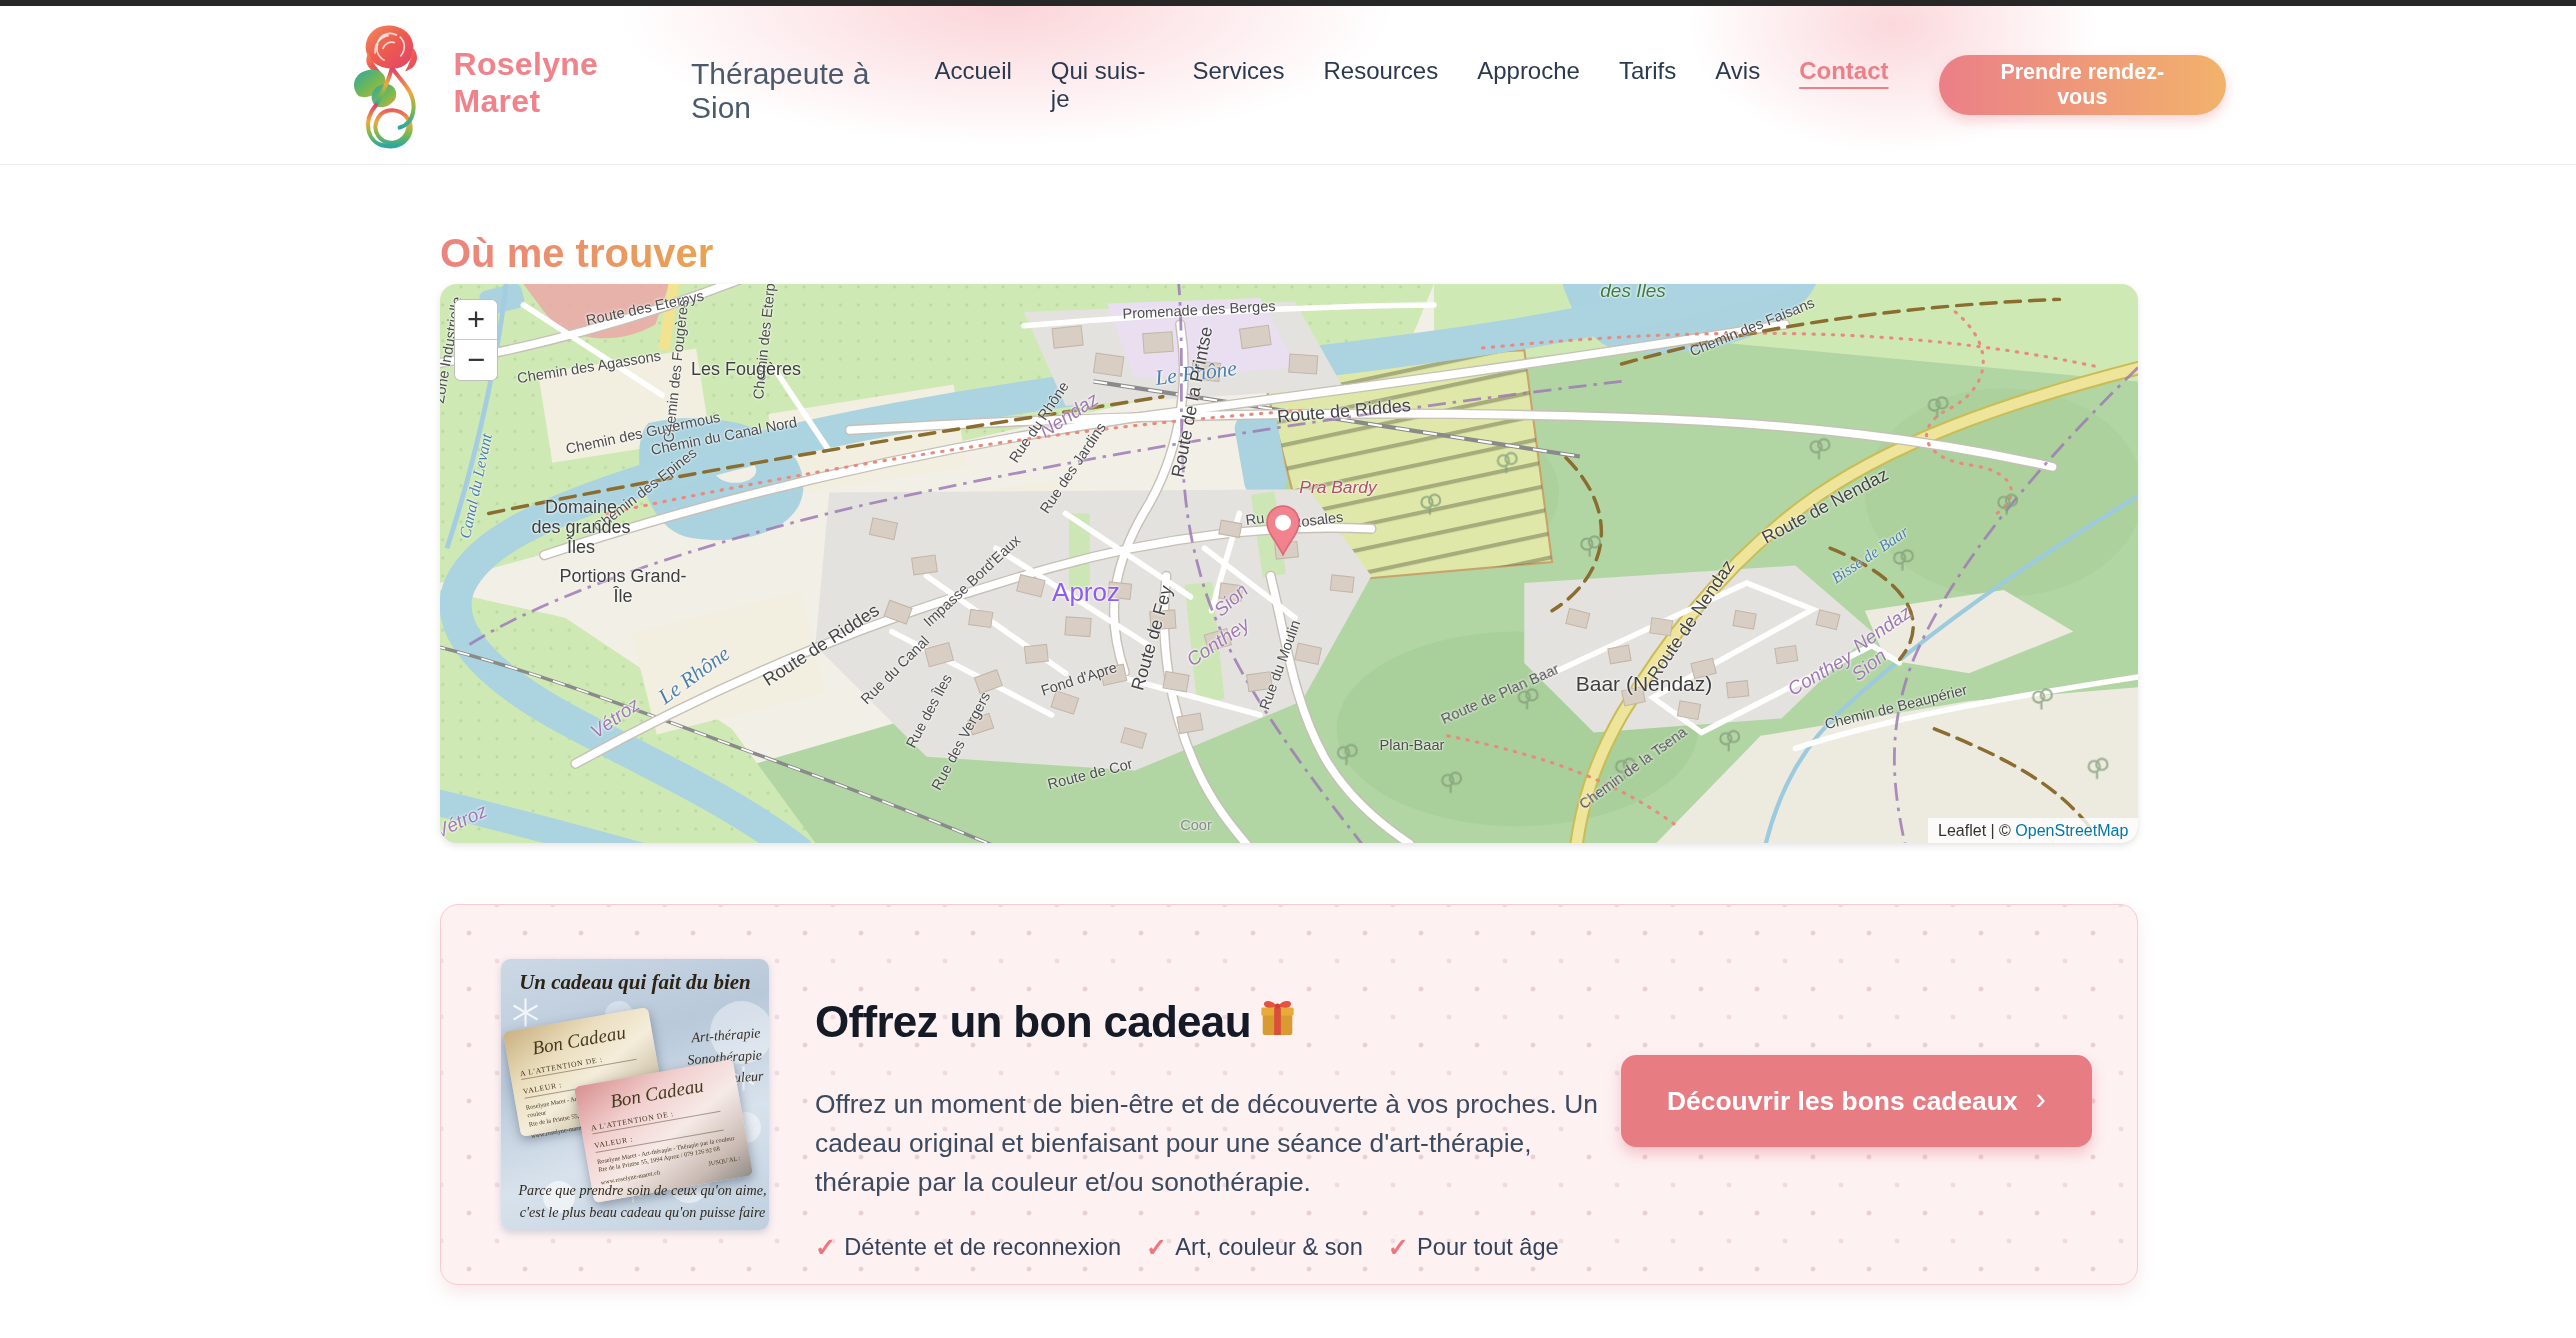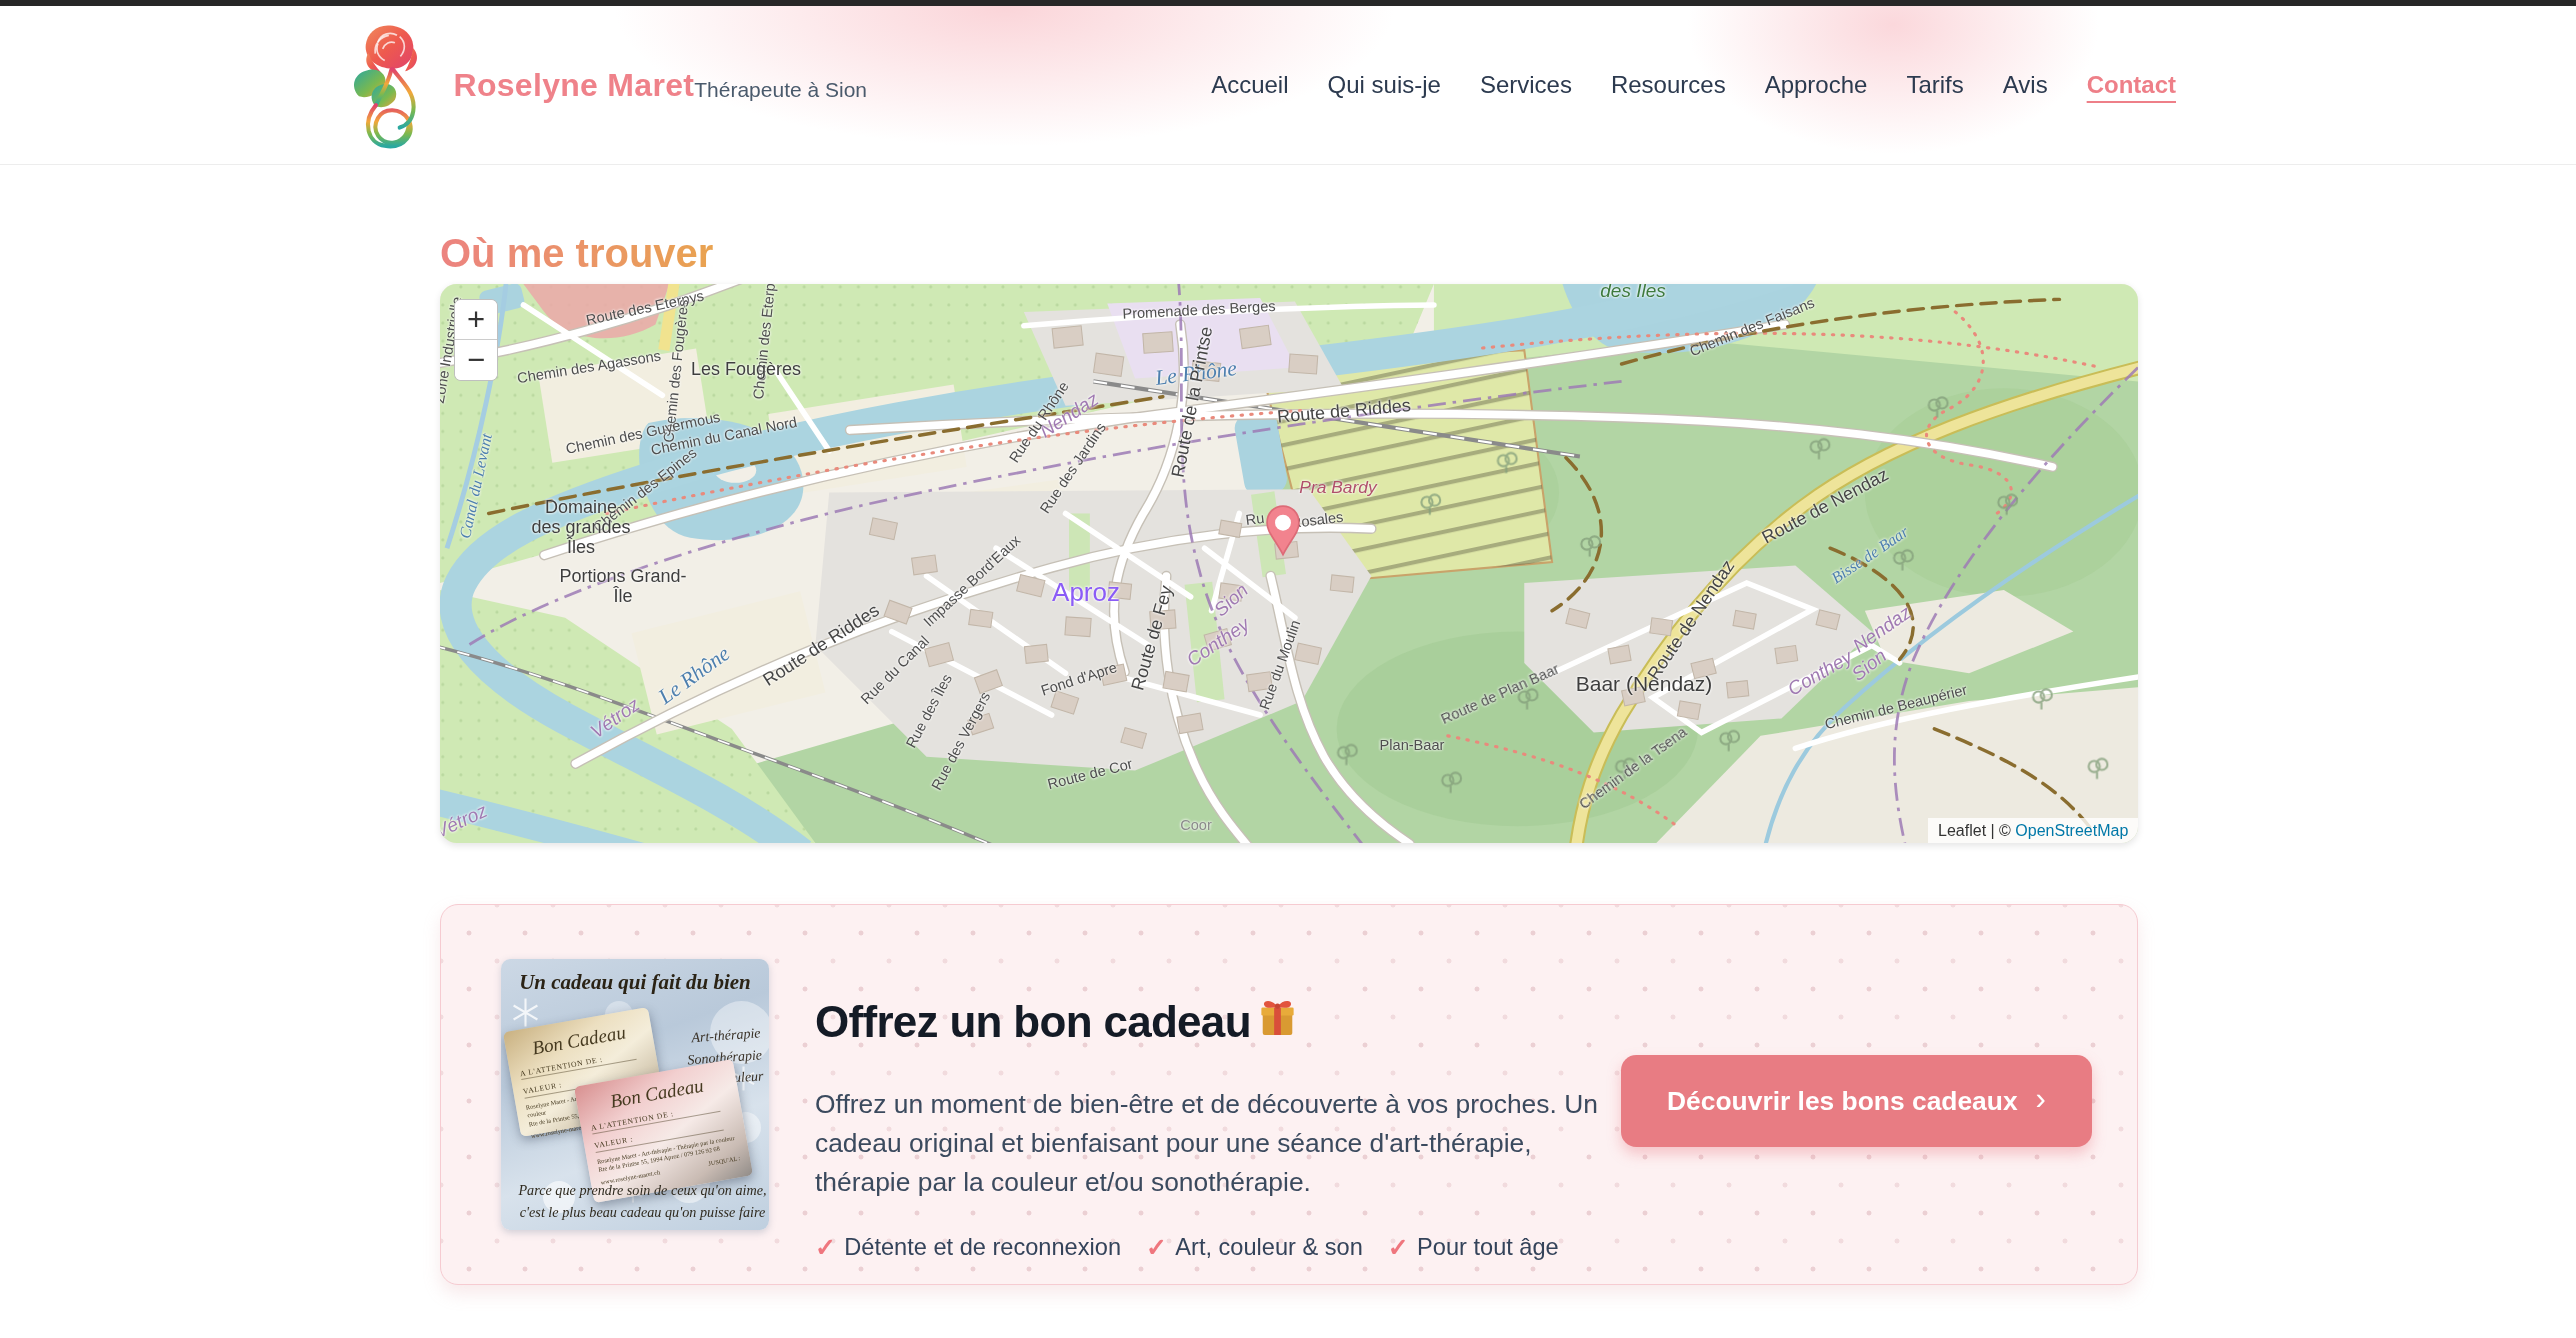--- a/index.html
+++ b/index.html
@@ -10,21 +10,21 @@
   .header{position:absolute;left:0;top:6.3px;width:100%;height:158px;
     background:
       radial-gradient(ellipse 542px 195px at 39% 0%, rgba(250,205,210,.85) 0%, rgba(250,210,214,0) 72%),
       radial-gradient(ellipse 278px 174px at 73.5% 12%, rgba(250,206,211,.8) 0%, rgba(250,214,217,0) 74%),
       #ffffff;
     border-bottom:0.7px solid #ededed;}
   .header-inner{height:100%;display:flex;align-items:center;padding:0 350px 0 345px;box-sizing:border-box;}
   .brand{display:flex;align-items:center;gap:19.5px;}
   .brand-text{display:flex;flex-direction:row;}
   .brand-name{font-size:32px;font-weight:700;color:#ef828a;letter-spacing:0.3px;}
-  .brand-sub{font-size:21px;color:#4a5a6c;margin-top:11px;}
+  .brand-sub{font-size:30px;color:#4a5a6c;margin-top:11px;}
   .nav{display:flex;gap:39px;margin-left:auto;margin-right:50px;font-size:24px;color:#2c3a4f;}
   .nav a{text-decoration:none;color:inherit;cursor:pointer;}
   .nav a.active{color:#ee7f88;font-weight:700;text-decoration:underline;text-underline-offset:7.6px;text-decoration-thickness:2.1px;}
   .cta-header{height:60px;padding:0 38px;border-radius:32px;border:none;cursor:pointer;
     background:linear-gradient(90deg,#eb7f87,#f2b26b);color:#fff;font-weight:700;font-size:21.5px;
     font-family:"Liberation Sans",sans-serif;display:flex;align-items:center;
     box-shadow:0 5.6px 12.5px rgba(235,130,135,.35);}
   
   .page-title{position:absolute;left:440px;top:204px;font-size:40px;font-weight:700;
     background:linear-gradient(90deg,#ec8380,#e9a350);-webkit-background-clip:text;background-clip:text;color:transparent;}
@@ -153,20 +153,21 @@
     <nav class="nav">
       <a>Accueil</a>
       <a>Qui suis-je</a>
       <a>Services</a>
       <a>Resources</a>
       <a>Approche</a>
       <a>Tarifs</a>
       <a>Avis</a>
       <a class="active">Contact</a>
     </nav>
+    <button class="cta-header">Prendre rendez-vous</button>
   </div>
 </header>
 
 <h1 class="page-title">Où me trouver</h1>
 
 <div class="map-wrap">
   <svg class="map-svg" width="1698" height="559" viewBox="0 0 2443 804">
     <defs>
       <pattern id="dots" width="26" height="26" patternUnits="userSpaceOnUse">
           <circle cx="4" cy="4" r="2.2" fill="#a4c78a"></circle>

